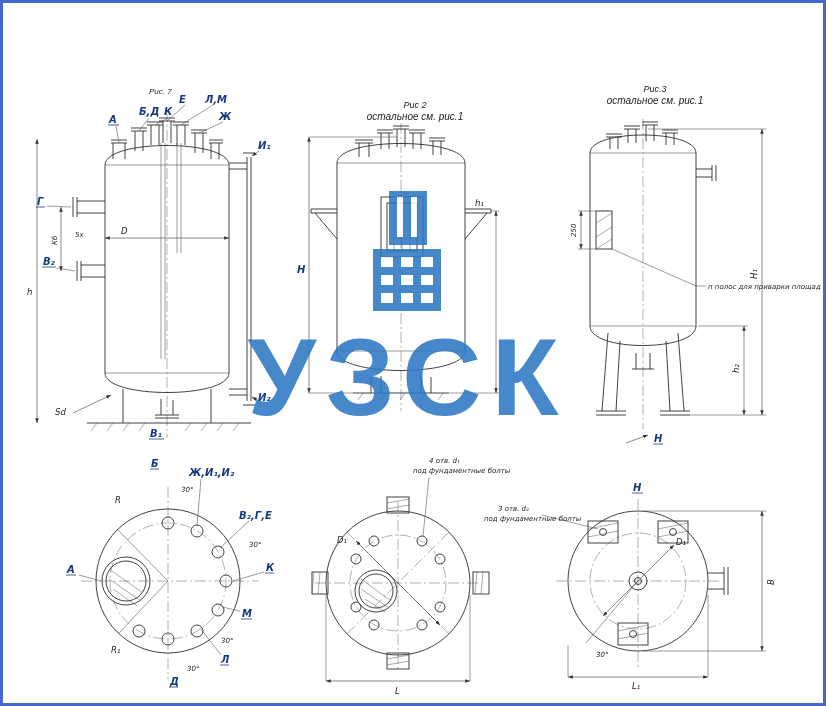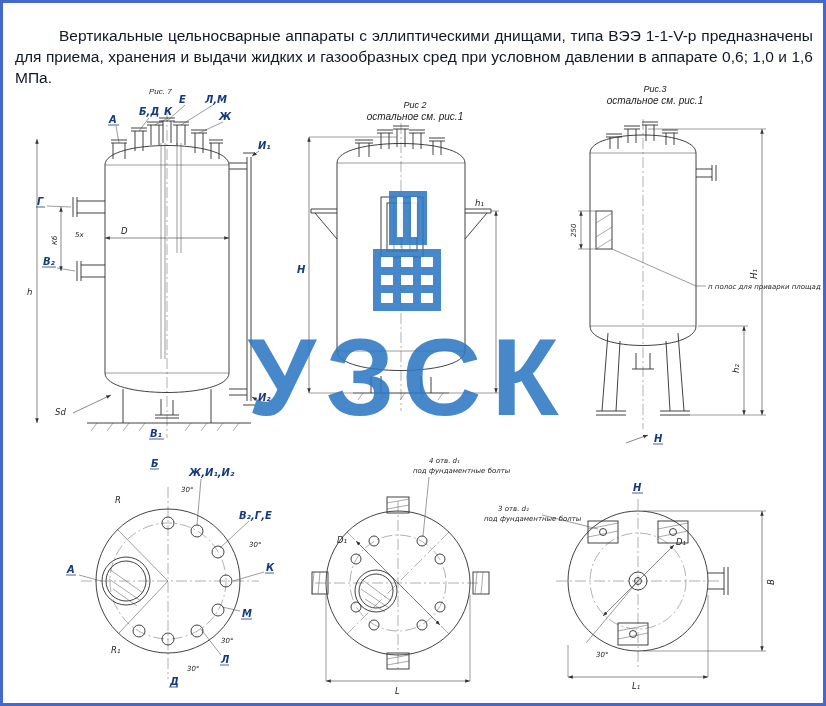--- a/index.html
+++ b/index.html
@@ -26,21 +26,20 @@
   .tb{fill:#173a7e;font-style:italic;font-weight:700;font-size:10px}
   .ts{fill:#222;font-style:italic;font-size:7px}
   .tm{fill:#222;font-style:italic;font-size:8.5px}
   .ul{stroke:#173a7e;stroke-width:.8}
 </style>
 </head>
 <body>
 
 <div class="page">
 
-  <p class="intro">Вертикальные цельносварные аппараты с эллиптическими днищами, типа ВЭЭ 1-1-V-р предназначены для приема, хранения и выдачи жидких и газообразных сред при условном давлении в аппарате 0,6; 1,0 и 1,6 МПа.</p>
 
   <div class="cap cap1">Рис. 7</div>
   <div class="cap capblock" style="left:352px;top:97px;width:120px">
     <div>Рис 2</div>
     <div class="capnote">остальное см. рис.1</div>
   </div>
   <div class="cap capblock" style="left:592px;top:81px;width:120px">
     <div>Рис.3</div>
     <div class="capnote">остальное см. рис.1</div>
   </div>

